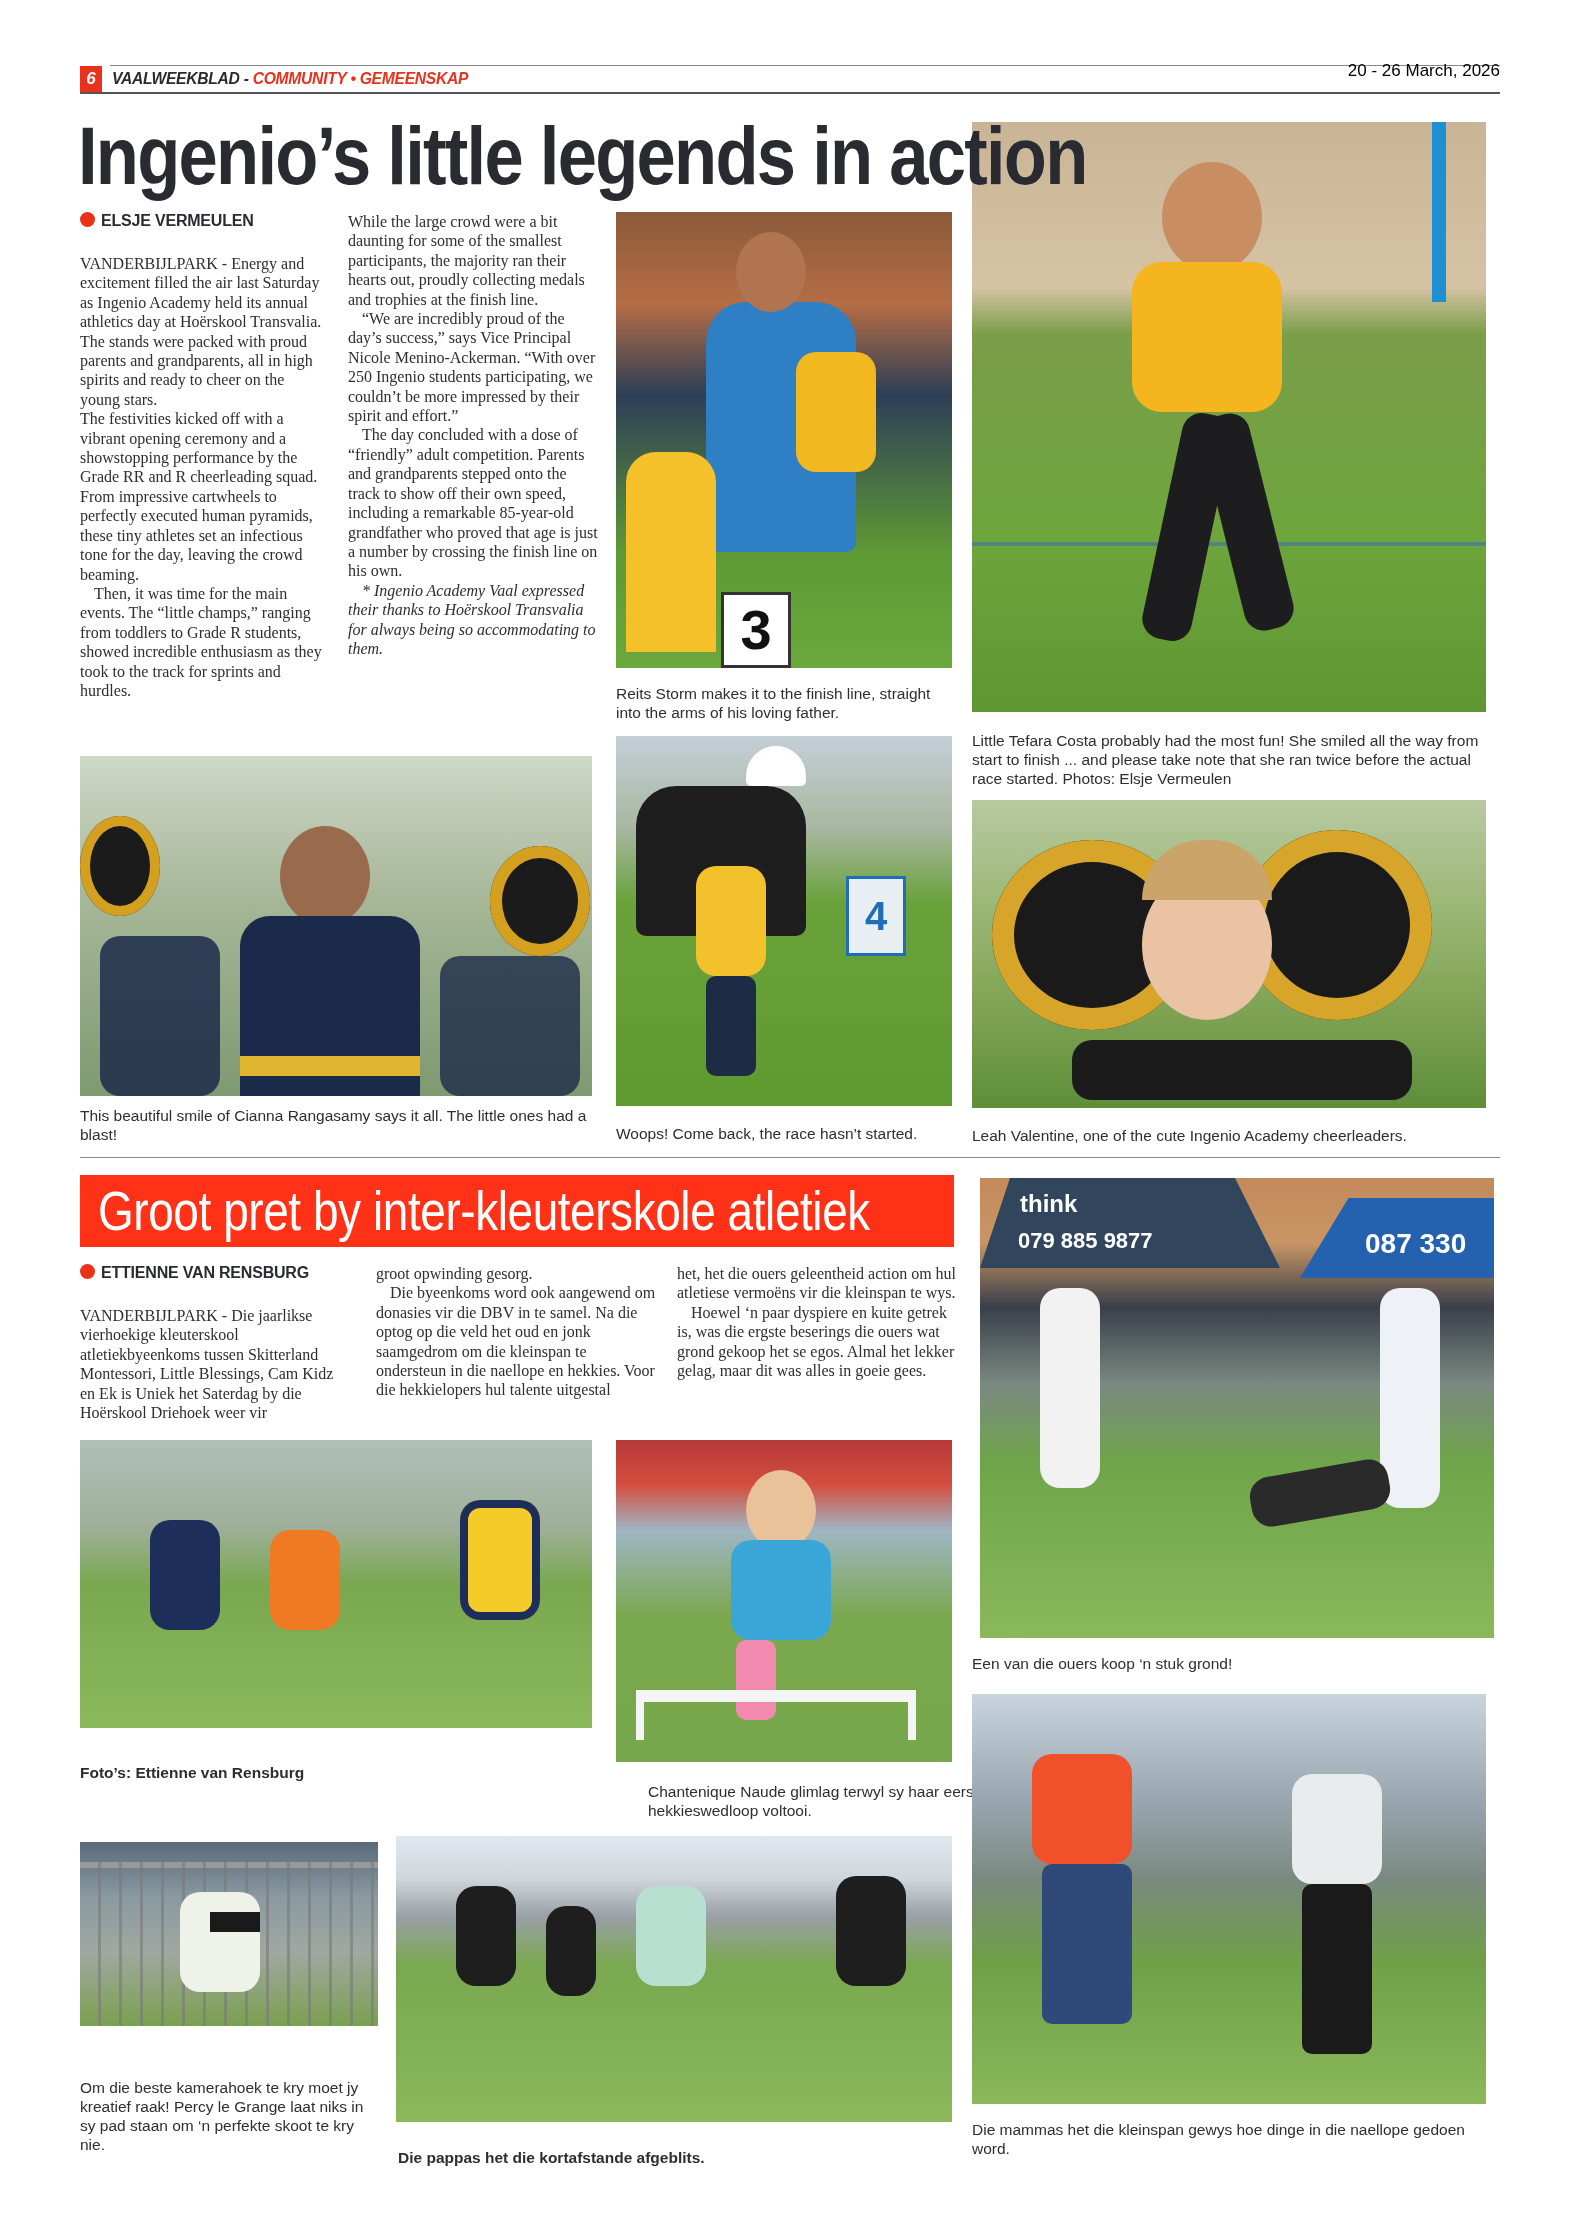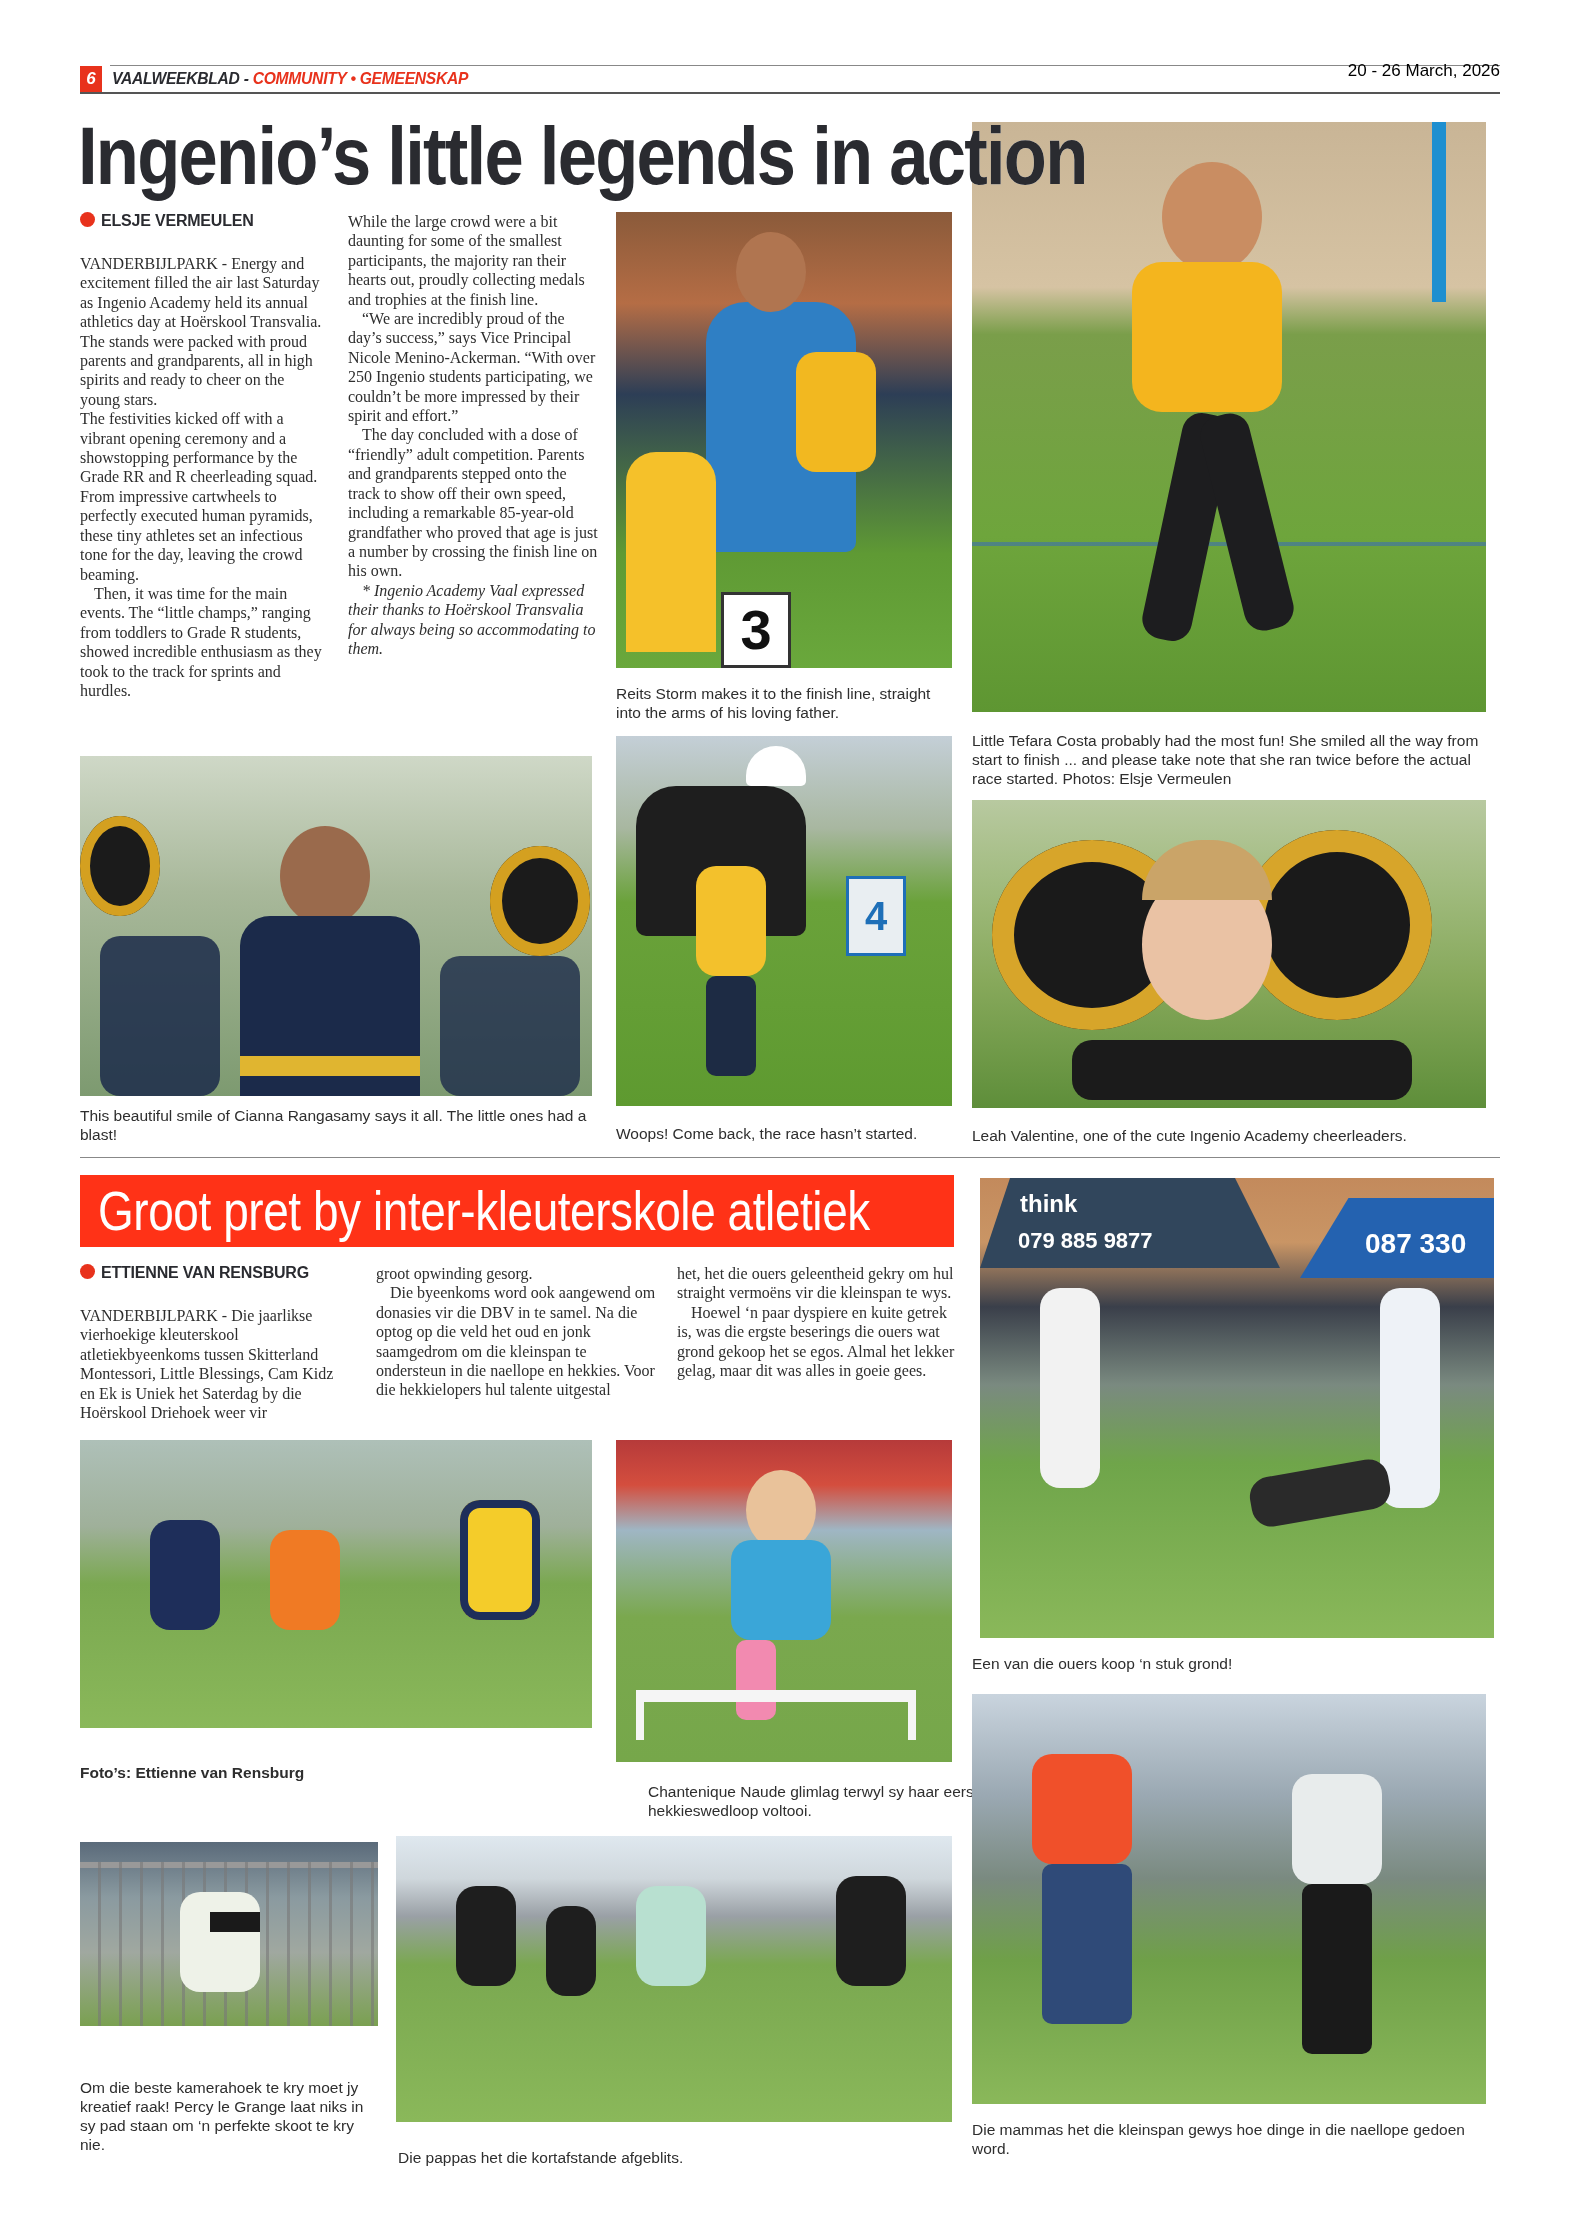--- a/index.html
+++ b/index.html
@@ -145,21 +145,21 @@
 <div class="abs body-col" style="left:80px; top:1306px; width:268px;">
   <p>VANDERBIJLPARK - Die jaarlikse vierhoekige kleuterskool atletiekbyeenkoms tussen Skitterland Montessori, Little Blessings, Cam Kidz en Ek is Uniek het Saterdag by die Hoërskool Driehoek weer vir</p>
 </div>
 
 <div class="abs body-col" style="left:376px; top:1264px; width:280px;">
   <p>groot opwinding gesorg.</p>
   <p class="indent">Die byeenkoms word ook aangewend om donasies vir die DBV in te samel. Na die optog op die veld het oud en jonk saamgedrom om die kleinspan te ondersteun in die naellope en hekkies. Voor die hekkielopers hul talente uitgestal</p>
 </div>
 
 <div class="abs body-col" style="left:677px; top:1264px; width:280px;">
-  <p>het, het die ouers geleentheid gekry om hul straight vermoëns vir die kleinspan te wys.</p>
+  <p>het, het die ouers geleentheid action om hul atletiese vermoëns vir die kleinspan te wys.</p>
   <p class="indent">Hoewel ‘n paar dyspiere en kuite getrek is, was die ergste beserings die ouers wat grond gekoop het se egos. Almal het lekker gelag, maar dit was alles in goeie gees.</p>
 </div>
 
 <div class="abs photo" style="left:980px; top:1178px; width:514px; height:460px;">
   <div class="scene" style="background: linear-gradient(180deg,#c38a5c 0%,#c99565 14%,#3a3f4a 28%,#7a8a80 45%,#6fa54a 62%,#8ab85a 100%);"></div>
   <div class="abs" style="left:0; top:0; width:300px; height:90px; background:#31465c; clip-path: polygon(10% 0, 85% 0, 100% 100%, 0 100%);"></div>
   <div class="abs" style="left:40px; top:12px; width:100px; height:30px; color:#fff; font-family:'Liberation Sans',sans-serif; font-weight:bold; font-size:24px;">think</div>
   <div class="abs" style="left:38px; top:50px; color:#fff; font-family:'Liberation Sans',sans-serif; font-weight:bold; font-size:22px;">079 885 9877</div>
   <div class="abs" style="left:320px; top:20px; width:194px; height:80px; background:#2462b0; clip-path: polygon(25% 0, 100% 0, 100% 100%, 0 100%);"></div>
   <div class="abs" style="left:385px; top:50px; color:#fff; font-family:'Liberation Sans',sans-serif; font-weight:bold; font-size:28px;">087 330</div>
@@ -200,21 +200,21 @@
 </div>
 <div class="abs caption" style="left:80px; top:2078px; width:300px;">Om die beste kamerahoek te kry moet jy kreatief raak! Percy le Grange laat niks in sy pad staan om ‘n perfekte skoot te kry nie.</div>
 
 <div class="abs photo" style="left:396px; top:1836px; width:556px; height:286px;">
   <div class="scene" style="background: linear-gradient(180deg,#dfe8ef 0%,#cfd7dc 15%,#9aa0a6 28%,#7aa850 45%,#8ab85a 100%);"></div>
   <div class="abs" style="left:60px; top:50px; width:60px; height:100px; background:#1e1e1e; border-radius:20px;"></div>
   <div class="abs" style="left:150px; top:70px; width:50px; height:90px; background:#1e1e1e; border-radius:20px;"></div>
   <div class="abs" style="left:240px; top:50px; width:70px; height:100px; background:#b8e0d0; border-radius:20px;"></div>
   <div class="abs" style="left:440px; top:40px; width:70px; height:110px; background:#1e1e1e; border-radius:20px;"></div>
 </div>
-<div class="abs caption" style="left:398px; top:2148px; width:540px;">Die pappas het die kortafstande afgeblits.</div>
+<div class="abs caption" style="left:398px; top:2148px; width:540px;font-weight:bold;">Die pappas het die kortafstande afgeblits.</div>
 
 <div class="abs photo" style="left:972px; top:1694px; width:514px; height:410px;">
   <div class="scene" style="background: linear-gradient(180deg,#c9d4de 0%,#9aa8b2 25%,#7a8a80 45%,#6fa048 65%,#8ab85a 100%);"></div>
   <div class="abs" style="left:60px; top:60px; width:100px; height:110px; background:#f0502a; border-radius:20px;"></div>
   <div class="abs" style="left:70px; top:170px; width:90px; height:160px; background:#2f4a78; border-radius:10px;"></div>
   <div class="abs" style="left:320px; top:80px; width:90px; height:110px; background:#e8ecec; border-radius:20px;"></div>
   <div class="abs" style="left:330px; top:190px; width:70px; height:170px; background:#1a1a1a; border-radius:10px;"></div>
 </div>
 <div class="abs caption" style="left:972px; top:2120px; width:520px;">Die mammas het die kleinspan gewys hoe dinge in die naellope gedoen word.</div>
 

